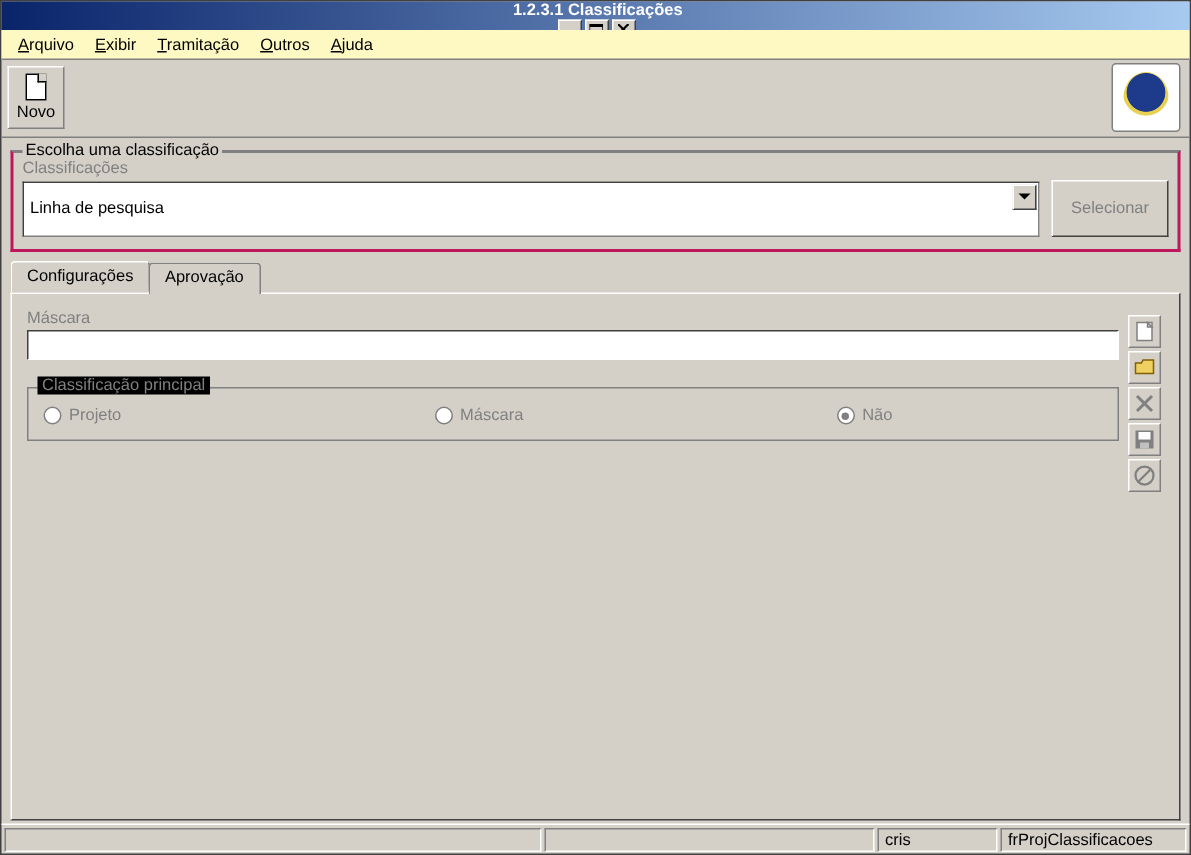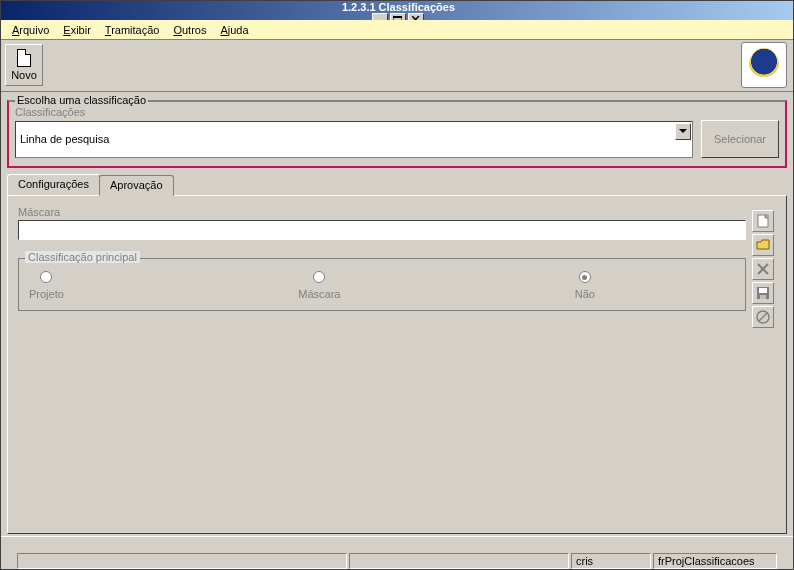--- a/index.html
+++ b/index.html
@@ -244,37 +244,36 @@
 }
 .inner-fieldset {
   border: 1px solid #808080;
   margin-top: 18px;
   padding: 12px 10px 10px 10px;
   position: relative;
 }
 .inner-legend {
   position: absolute;
   top: -8px; left: 6px;
-  background: #e5e5e5;
+  background: #000000;
   padding: 0 3px;
   color: #808080;
   font-size: 11px;
 }
 .radio-row {
   display: flex;
   justify-content: space-between;
   padding-right: 140px;
 }
 .radio-item {
   display: flex;
   align-items: center;
   gap: 5px;
   color: #808080;
   font-size: 11px;
-  flex-direction: column;
 }
 .radio {
   width: 12px; height: 12px;
   border: 1px solid #808080;
   border-radius: 50%;
   background: #fff;
   display: flex; align-items:center; justify-content:center;
 }
 .radio.selected::after {
   content: '';
@@ -299,21 +298,21 @@
   cursor: pointer;
 }
 .side-btn.disabled {
   color: #808080;
 }
 .statusbar {
   height: 20px;
   border-top: 1px solid #fff;
   display: flex;
   gap: 2px;
-  padding: 16px;
+  padding: 2px;
 }
 .status-cell {
   border: 1px solid #808080;
   border-top-color: #808080;
   border-left-color: #808080;
   border-right-color: #fff;
   border-bottom-color: #fff;
   height: 16px;
   font-size: 11px;
   padding: 1px 4px;

